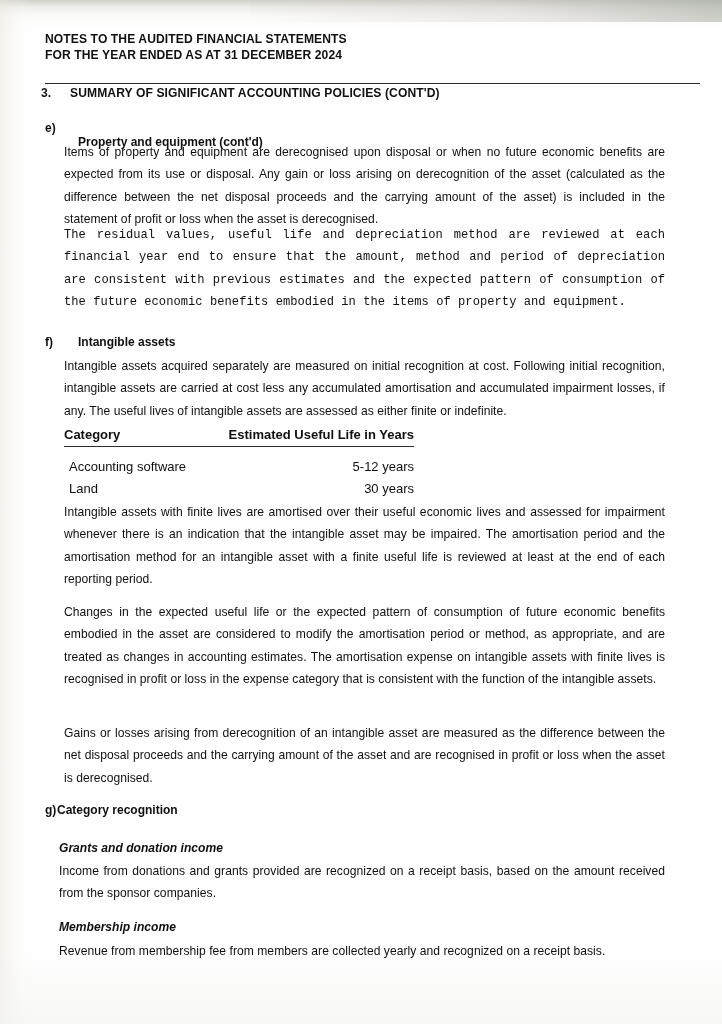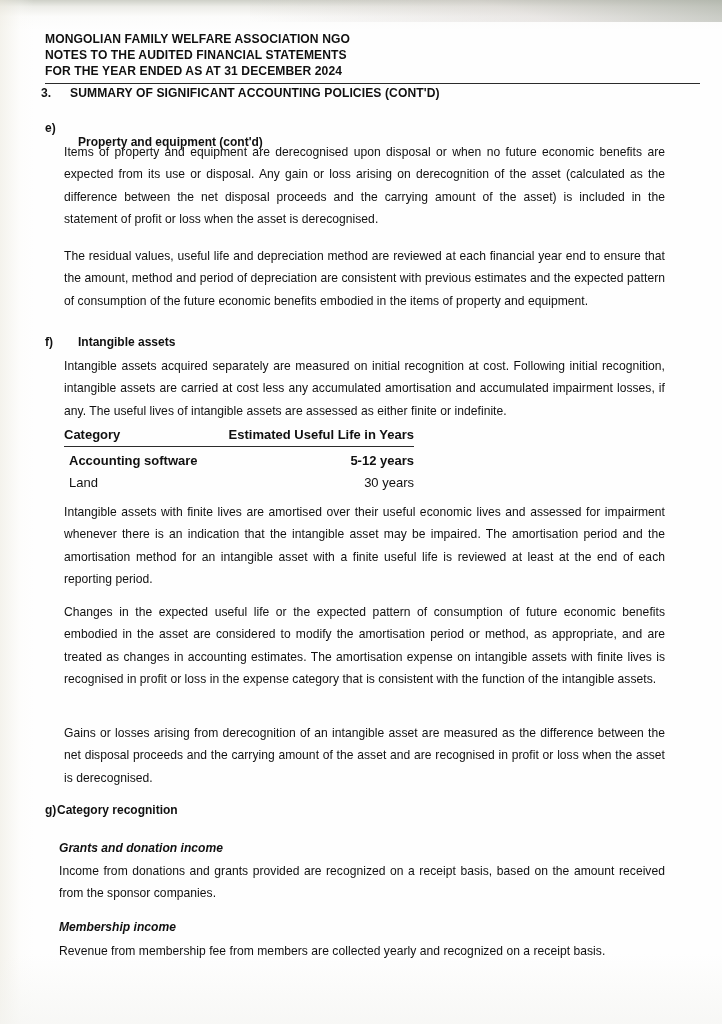--- a/index.html
+++ b/index.html
@@ -165,50 +165,49 @@
     font-weight: bold;
     padding-bottom: 3px;
     line-height: 17px;
   }
   .tbl thead th.c1 { text-align: left; }
   .tbl thead th.c2 { text-align: right; }
   .tbl thead tr { border-bottom: 1.5px solid #2b2b2b; }
   .tbl tbody td { line-height: 21.5px; }
   .tbl tbody td.c1 { text-align: left; padding-left: 5px; }
   .tbl tbody td.c2 { text-align: right; }
-  .tbl tbody tr:first-child td { padding-top: 3px; font-weight: bold; }
+  .tbl tbody tr:first-child td { padding-top: 9px; }
 </style>
 </head>
 <body>
 
 <div class="page">
 
   <div class="scan-top"></div>
   <div class="scan-top2"></div>
   <div class="scan-left"></div>
   <div class="scan-bottom"></div>
 
   <div class="content">
 
     <div class="doc-header">
-      <div>MONGOLIAN FAMILY WELFARE ASSOCIATION NGO</div>
       <div>NOTES TO THE AUDITED FINANCIAL STATEMENTS</div>
       <div>FOR THE YEAR ENDED AS AT 31 DECEMBER 2024</div>
     </div>
 
     <div class="rule-main"></div>
 
     <div class="section-no">3.</div>
     <div class="section-title">SUMMARY OF SIGNIFICANT ACCOUNTING POLICIES (CONT'D)</div>
 
     <div class="marker" style="top:121px;">e)</div>
     <div class="sub-title" style="top:135px;">Property and equipment (cont'd)</div>
 
     <p class="para" style="top:141px;">Items of property and equipment are derecognised upon disposal or when no future economic benefits are expected from its use or disposal. Any gain or loss arising on derecognition of the asset (calculated as the difference between the net disposal proceeds and the carrying amount of the asset) is included in the statement of profit or loss when the asset is derecognised.</p>
-    <p class="para" style="top:245px;">The residual values, useful life and depreciation method are reviewed at each financial year end to ensure that the amount, method and period of depreciation are consistent with previous estimates and the expected pattern of consumption of the future economic benefits embodied in the items of property and equipment.</p>
+    <p class="para" style="top:224px;font-family:Liberation Mono, monospace;">The residual values, useful life and depreciation method are reviewed at each financial year end to ensure that the amount, method and period of depreciation are consistent with previous estimates and the expected pattern of consumption of the future economic benefits embodied in the items of property and equipment.</p>
 
     <div class="marker" style="top:335px;">f)</div>
     <div class="sub-title" style="top:335px;">Intangible assets</div>
 
     <p class="para" style="top:355px;">Intangible assets acquired separately are measured on initial recognition at cost. Following initial recognition, intangible assets are carried at cost less any accumulated amortisation and accumulated impairment losses, if any. The useful lives of intangible assets are assessed as either finite or indefinite.</p>
 
     <table class="tbl">
       <thead>
         <tr>
           <th class="c1">Category</th>

